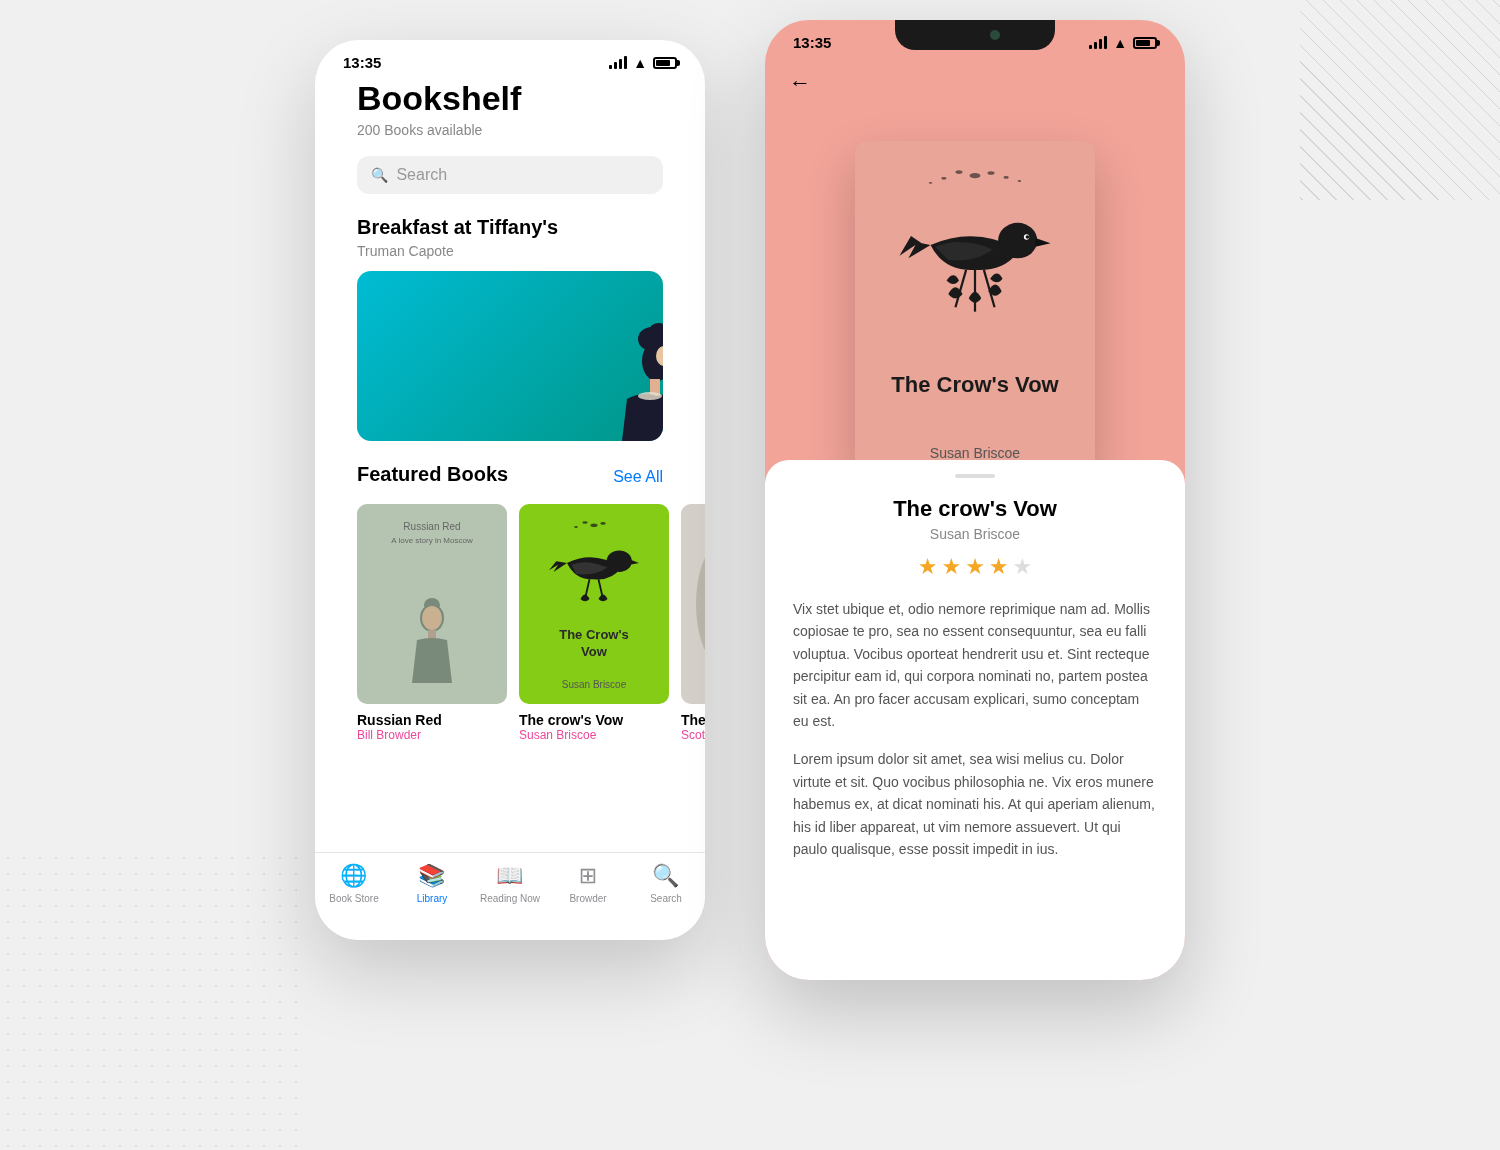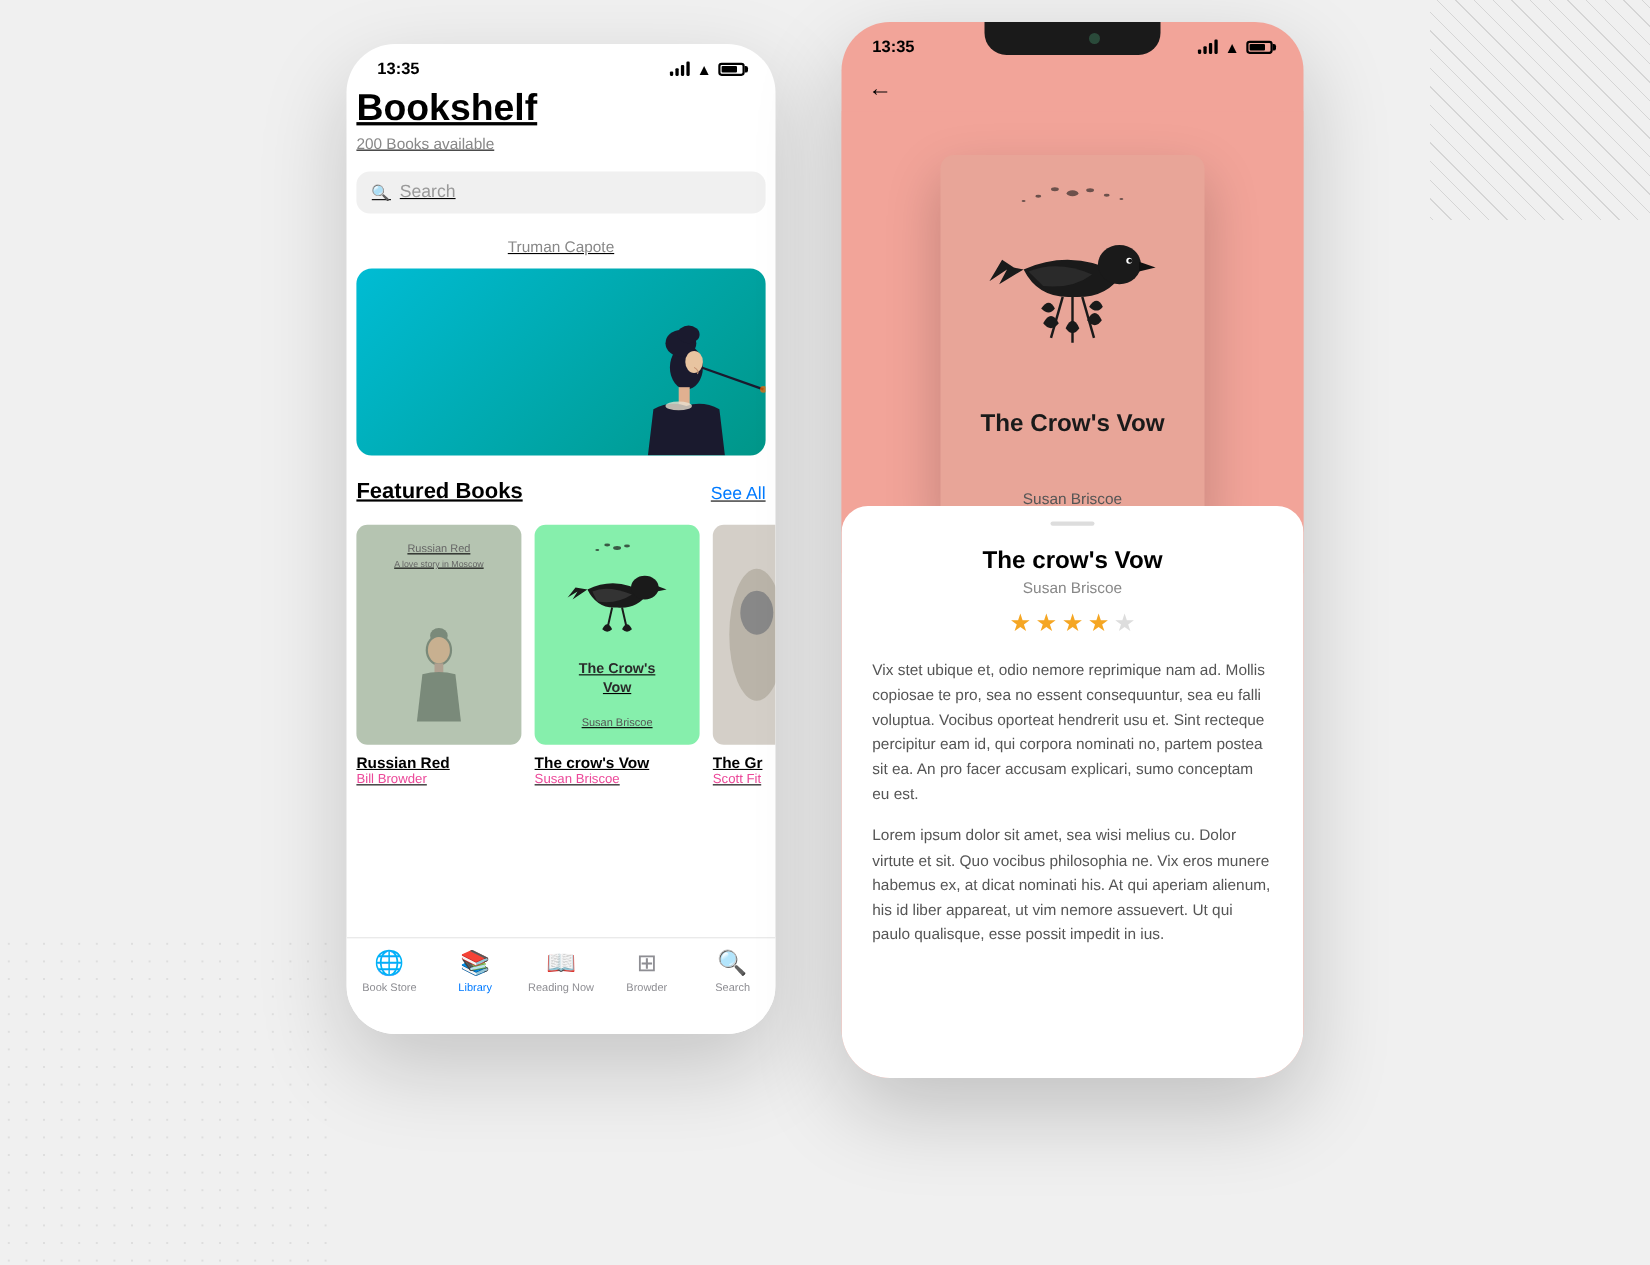--- a/index.html
+++ b/index.html
@@ -113,23 +113,22 @@
       border-radius: 0 2px 2px 0;
     }
     .battery-fill {
       background: #000;
       height: 100%;
       width: 75%;
       border-radius: 1px;
     }
 
     .phone1-content {
-      padding: 0 9px;
+      padding: 0 42px;
       overflow: hidden;
-      text-decoration: underline;
     }
 
     .bookshelf-title {
       font-size: 34px;
       font-weight: 700;
       color: #000;
       margin-bottom: 4px;
     }
     .bookshelf-subtitle {
       font-size: 14px;
@@ -152,21 +151,20 @@
     .section-label {
       font-size: 20px;
       font-weight: 700;
       color: #000;
       margin-bottom: 4px;
     }
     .section-author {
       font-size: 14px;
       color: #888;
       margin-bottom: 12px;
-      text-align: center;
     }
 
     .featured-hero {
       width: 100%;
       height: 170px;
       border-radius: 14px;
       background: linear-gradient(135deg, #00bcd4, #009688);
       margin-bottom: 22px;
       overflow: hidden;
       position: relative;
@@ -242,21 +240,21 @@
     .russian-red-figure {
       width: 70px;
       height: 100px;
       display: flex;
       align-items: center;
       justify-content: center;
     }
 
     
     .crows-vow-cover {
-      background: #86efac;
+      background: #84cc16;
       display: flex;
       flex-direction: column;
       align-items: center;
       justify-content: space-between;
       padding: 14px 10px;
     }
     .crows-vow-title-cover {
       font-size: 13px;
       font-weight: 600;
       color: #2a2a2a;
@@ -458,20 +456,21 @@
     <div class="phone1-content">
       <h1 class="bookshelf-title">Bookshelf</h1>
       <p class="bookshelf-subtitle">200 Books available</p>
 
       <div class="search-bar">
         <span class="search-bar-icon">🔍</span>
         <span class="search-bar-text">Search</span>
       </div>
 
       <div>
+        <div class="section-label">Breakfast at Tiffany's</div>
         <div class="section-author">Truman Capote</div>
       </div>
 
       <div class="featured-hero">
 
         <svg viewBox="0 0 390 170" width="390" height="170" style="position:absolute;top:0;left:0;">
 
           <ellipse cx="300" cy="90" rx="15" ry="20" fill="#1a1a2e"></ellipse>
 
           <ellipse cx="295" cy="68" rx="14" ry="12" fill="#1a1a2e"></ellipse>

